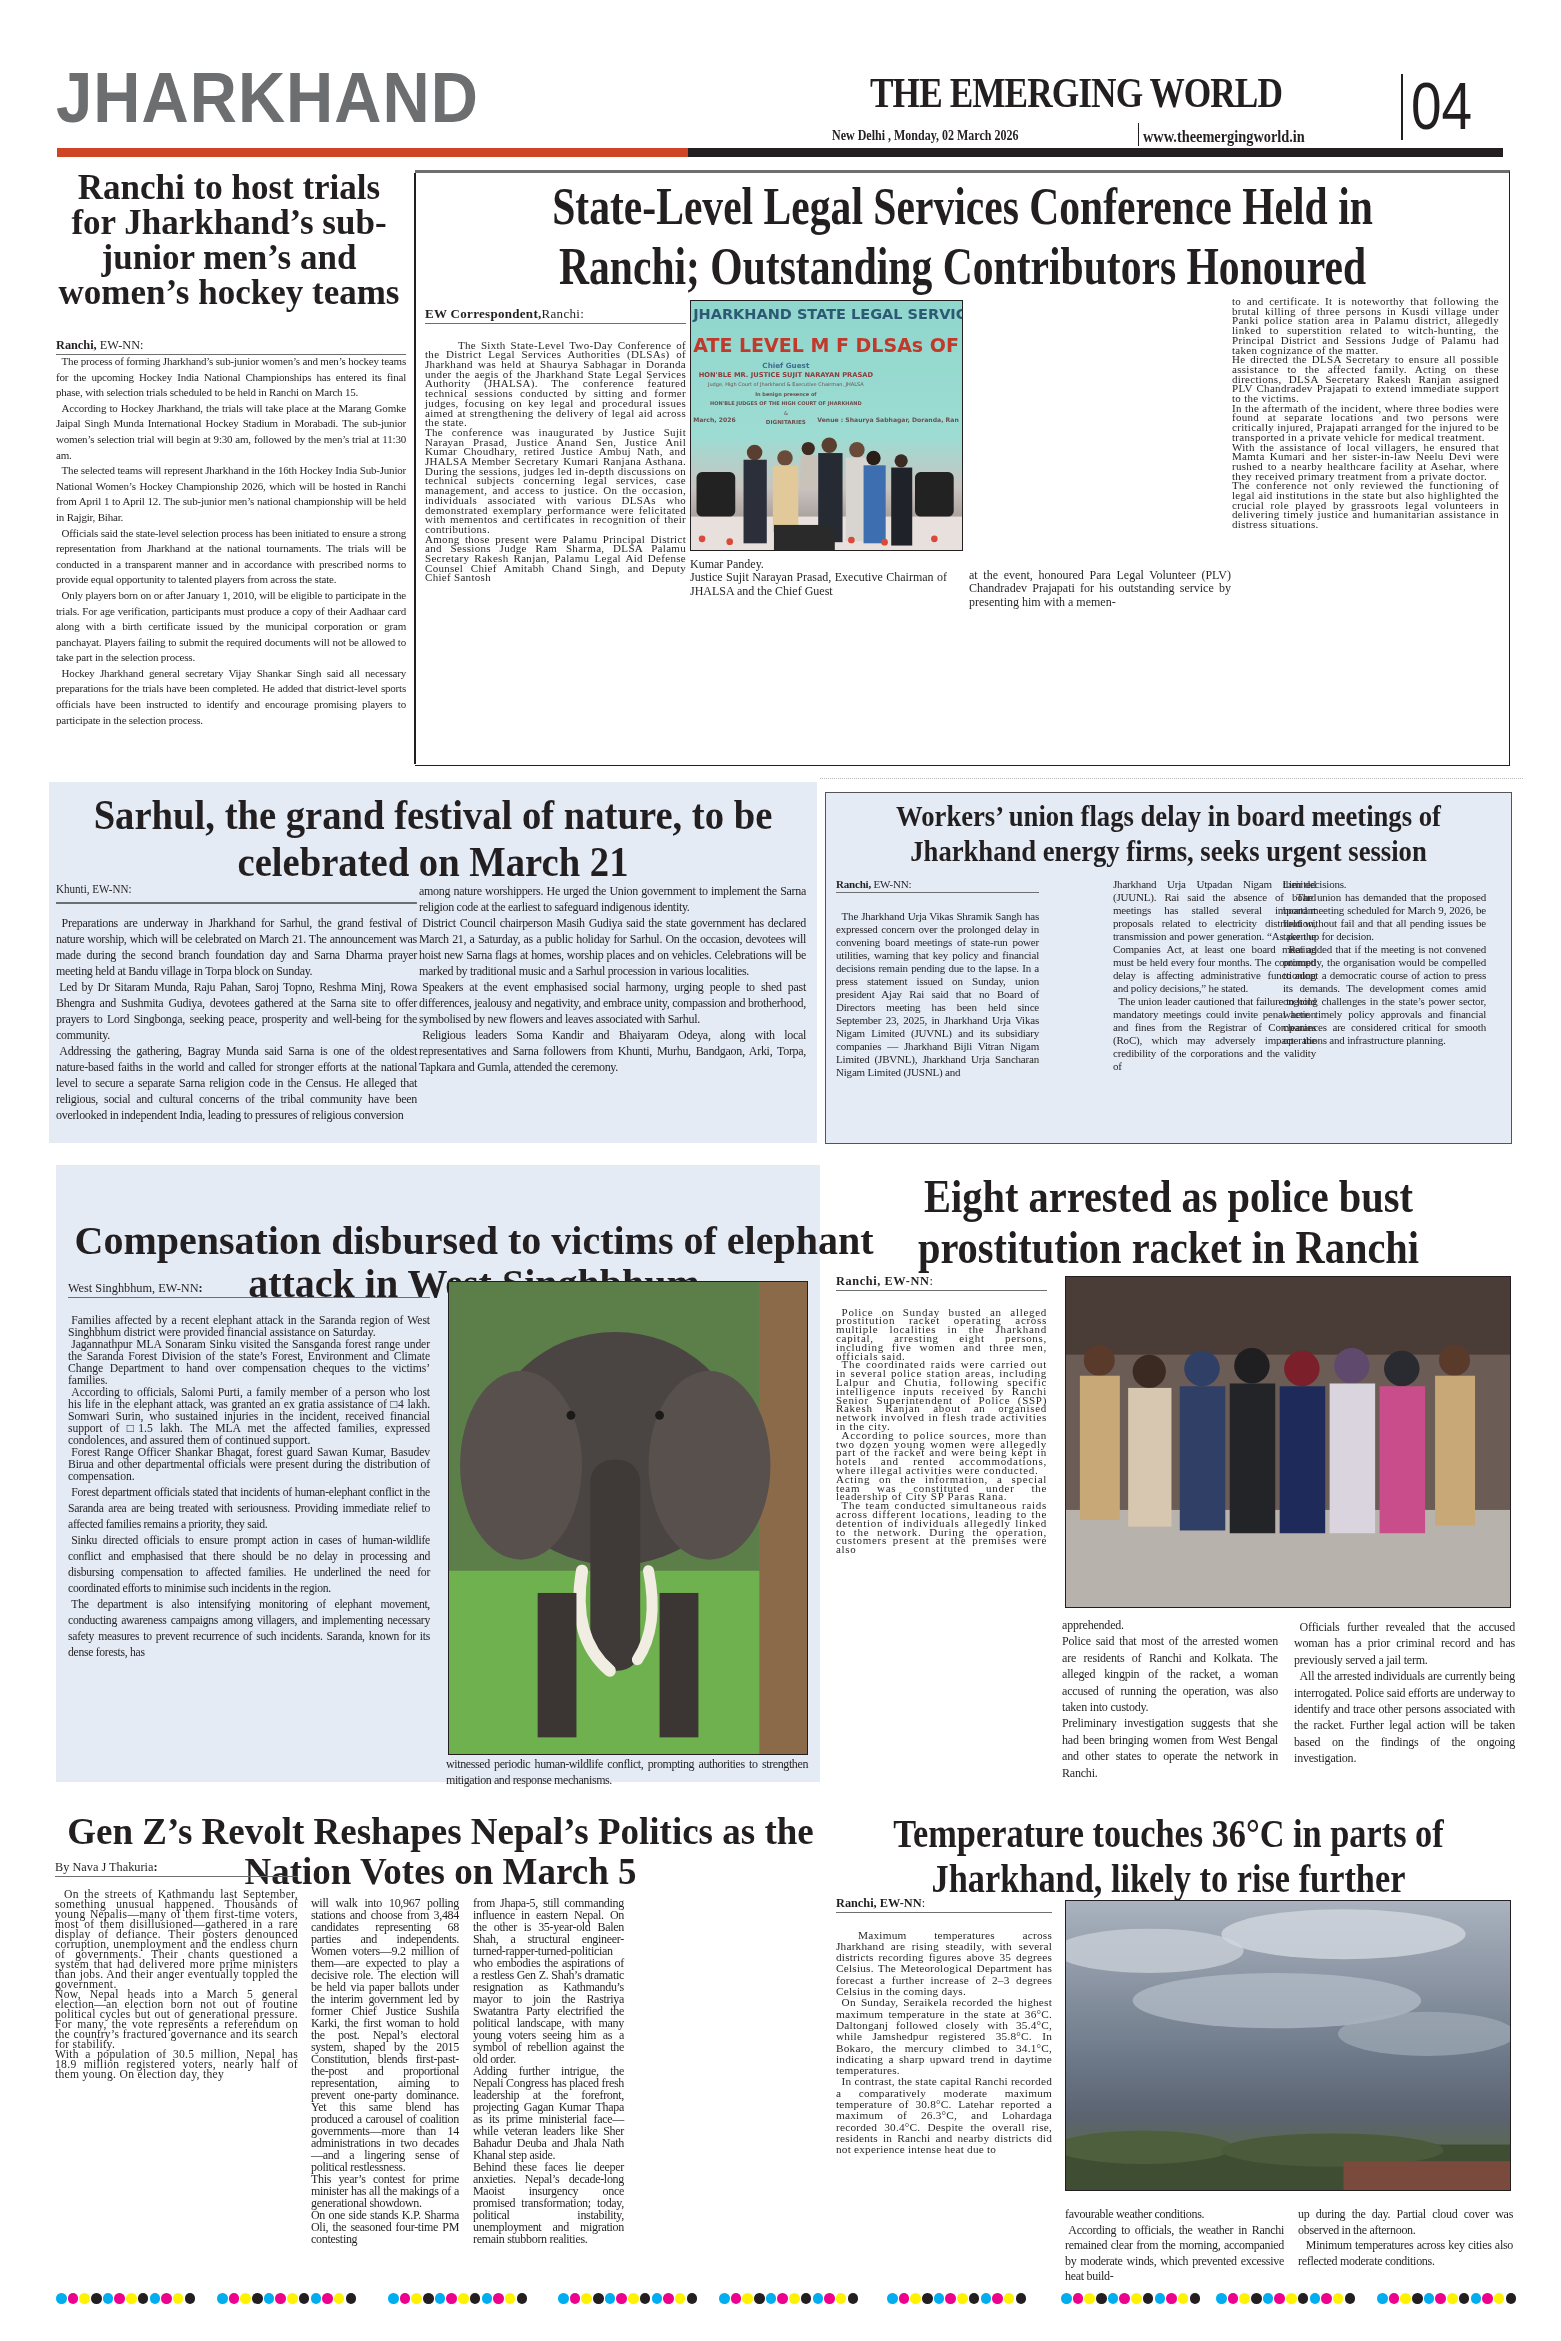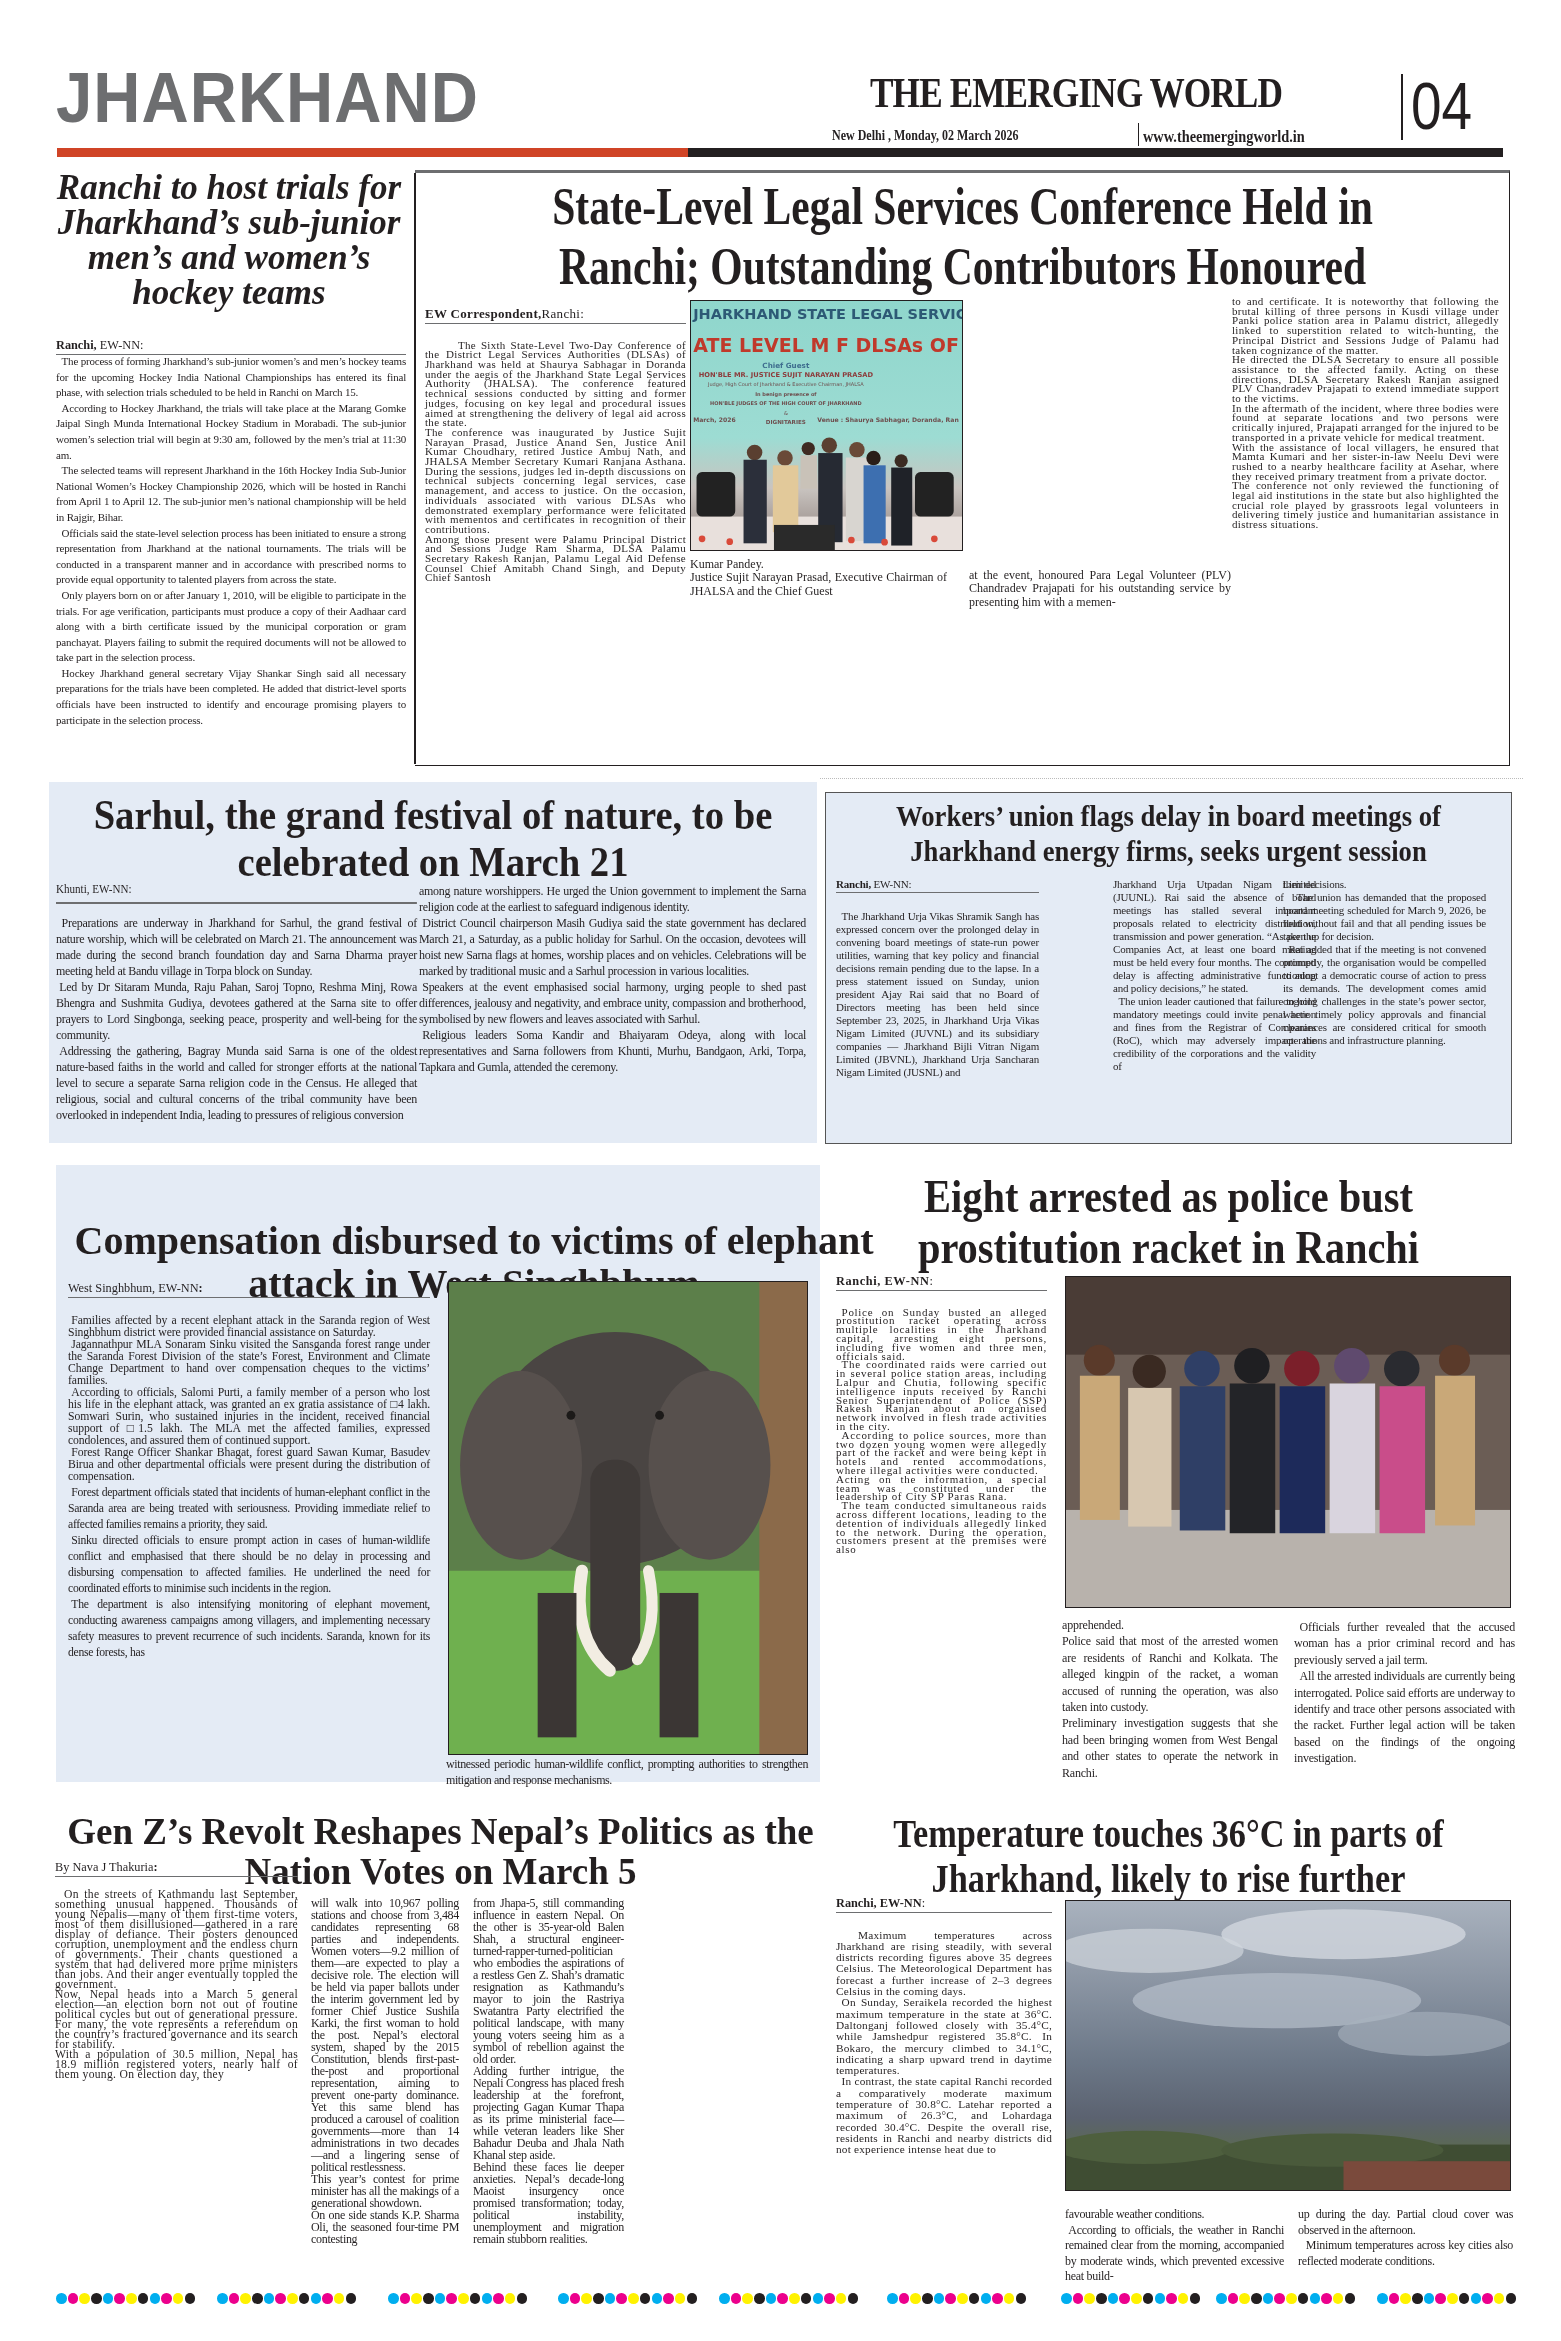--- a/index.html
+++ b/index.html
@@ -115,21 +115,21 @@
 <div class="abs section-title">JHARKHAND</div>
 <div class="abs paper-name">THE EMERGING WORLD</div>
 <div class="abs paper-date">New Delhi , Monday, 02 March 2026</div>
 <div class="abs vline-date"></div>
 <div class="abs paper-url">www.theemergingworld.in</div>
 <div class="abs vline-page"></div>
 <div class="abs page-number">04</div>
 <div class="abs rule-red"></div>
 <div class="abs rule-black"></div>
 
-<div class="abs headline hockey-head" style="font-family:'Liberation Serif',serif;font-style:italic;">Ranchi to host trials for Jharkhand’s sub-junior men’s and women’s hockey teams</div>
+<div class="abs headline hockey-head" style="font-family:'Liberation Serif',serif;">Ranchi to host trials for Jharkhand’s sub-junior men’s and women’s hockey teams</div>
 <div class="abs dateline hockey-dateline">
   <b>Ranchi,</b><span> EW-NN:</span>
 </div>
 <div class="abs body-text hockey-body">
   <p>The process of forming Jharkhand’s sub-junior women’s and men’s hockey teams for the upcoming Hockey India National Championships has entered its final phase, with selection trials scheduled to be held in Ranchi on March 15.</p>
   <p>According to Hockey Jharkhand, the trials will take place at the Marang Gomke Jaipal Singh Munda International Hockey Stadium in Morabadi. The sub-junior women’s selection trial will begin at 9:30 am, followed by the men’s trial at 11:30 am.</p>
   <p>The selected teams will represent Jharkhand in the 16th Hockey India Sub-Junior National Women’s Hockey Championship 2026, which will be hosted in Ranchi from April 1 to April 12. The sub-junior men’s national championship will be held in Rajgir, Bihar.</p>
   <p>Officials said the state-level selection process has been initiated to ensure a strong representation from Jharkhand at the national tournaments. The trials will be conducted in a transparent manner and in accordance with prescribed norms to provide equal opportunity to talented players from across the state.</p>
   <p>Only players born on or after January 1, 2010, will be eligible to participate in the trials. For age verification, participants must produce a copy of their Aadhaar card along with a birth certificate issued by the municipal corporation or gram panchayat. Players failing to submit the required documents will not be allowed to take part in the selection process.</p>
   <p>Hockey Jharkhand general secretary Vijay Shankar Singh said all necessary preparations for the trials have been completed. He added that district-level sports officials have been instructed to identify and encourage promising players to participate in the selection process.</p>

